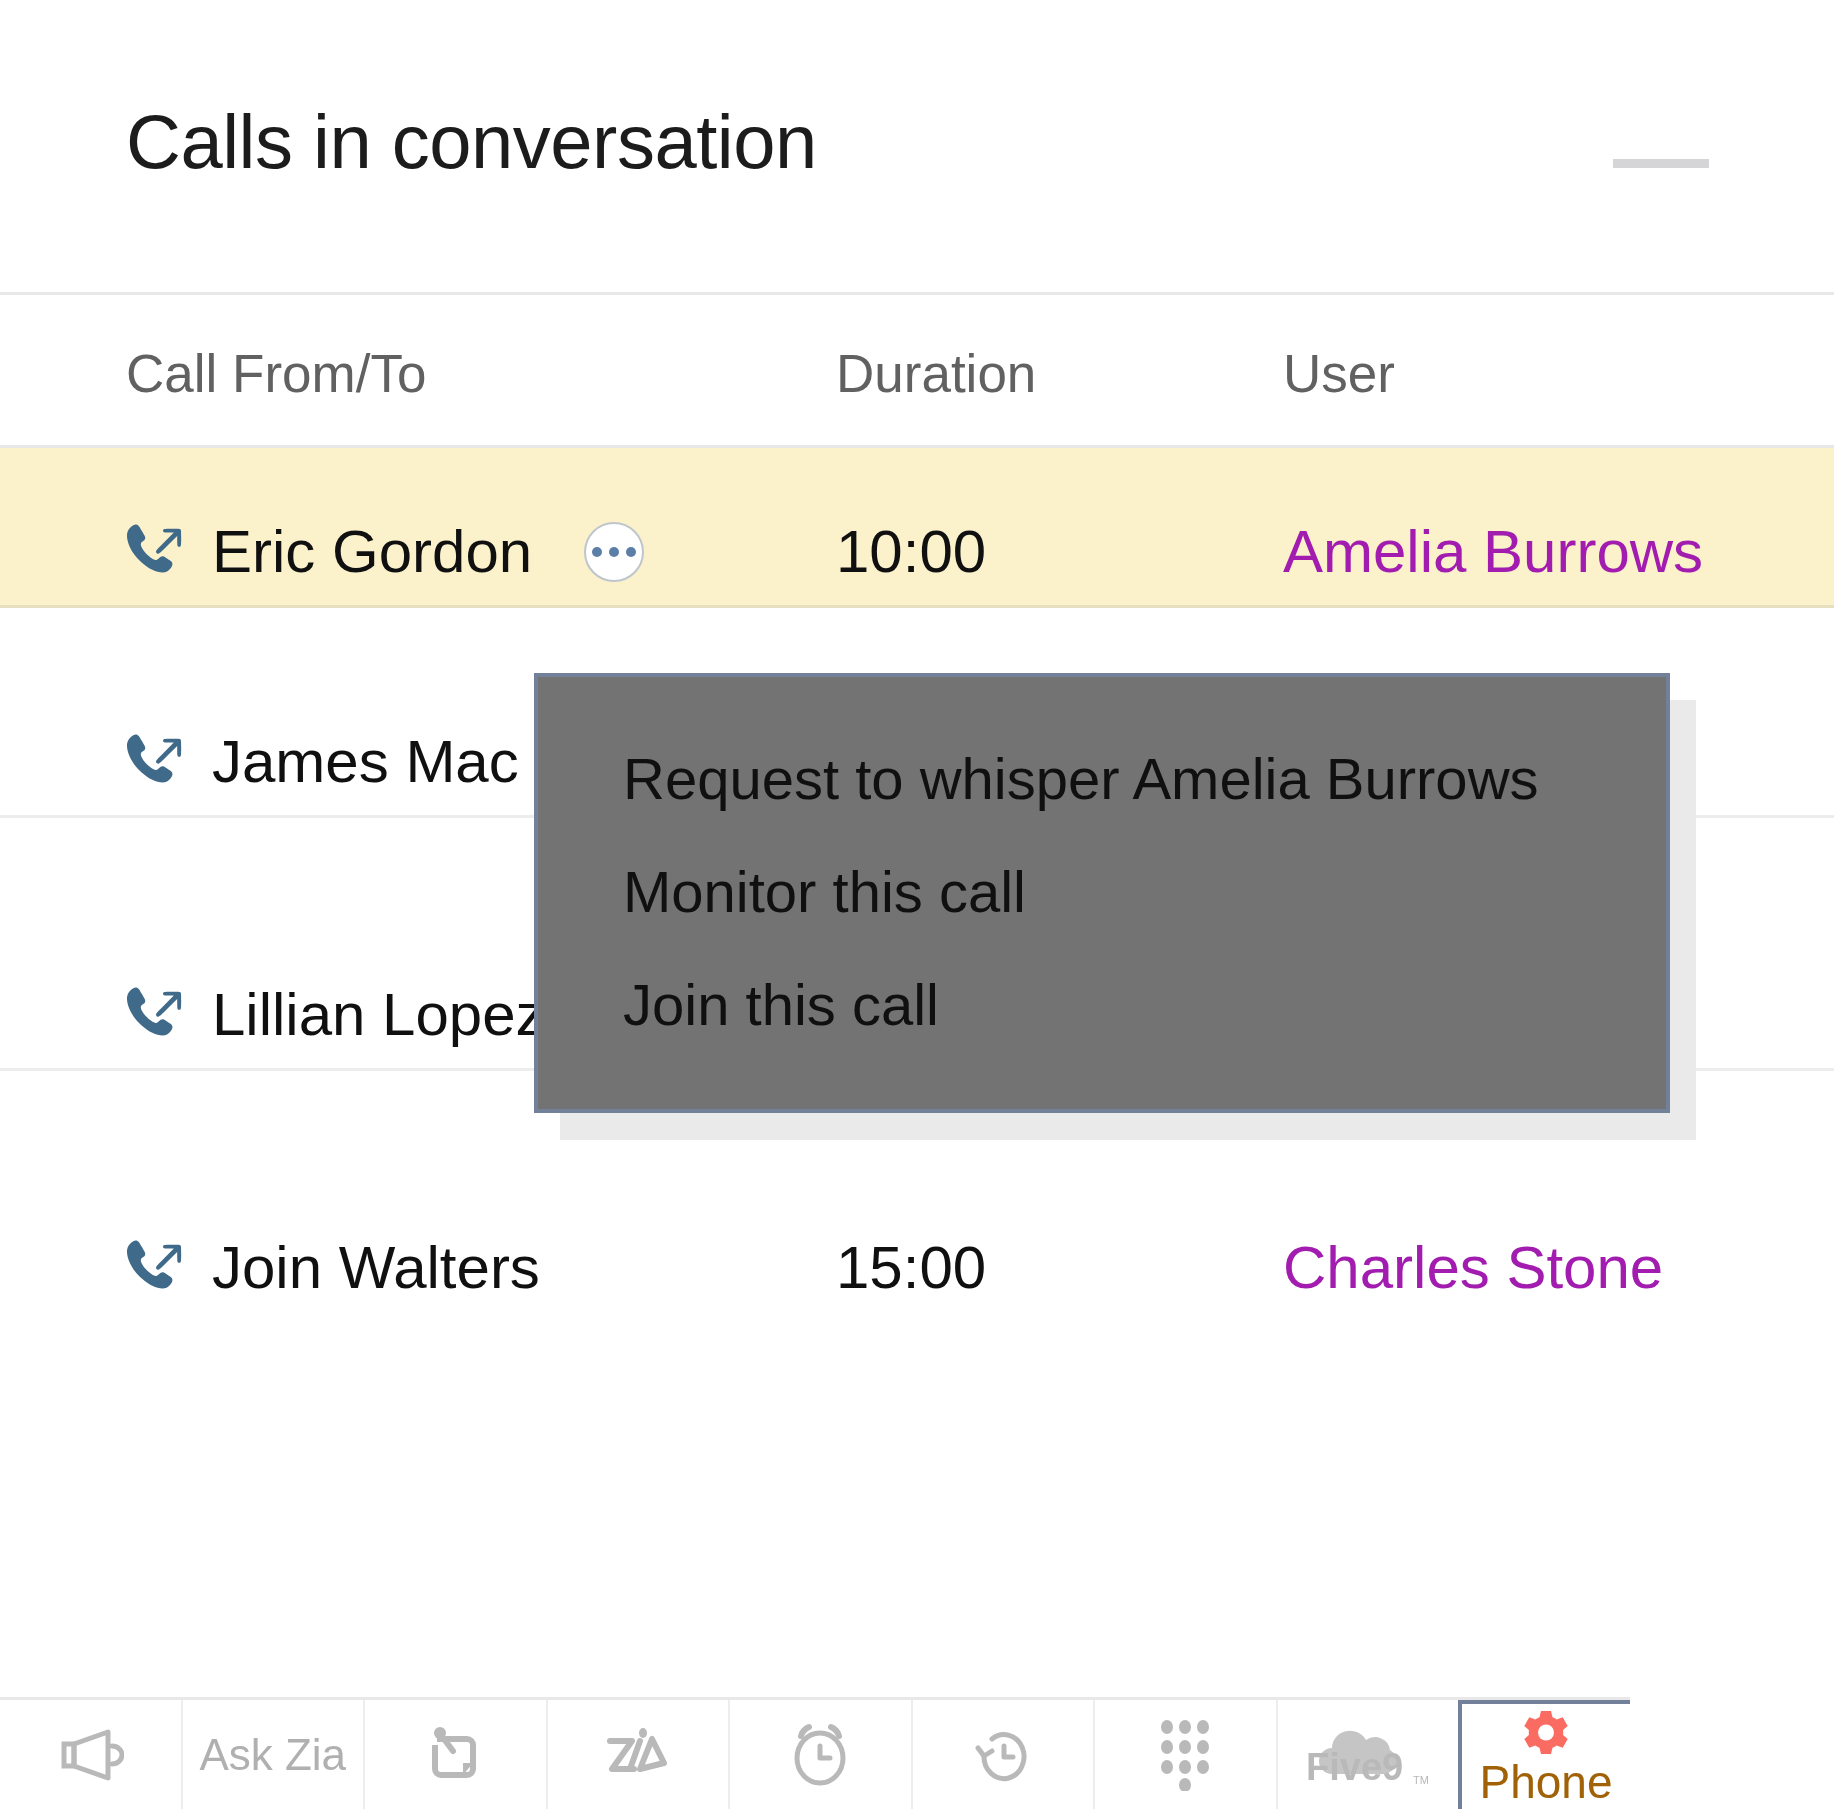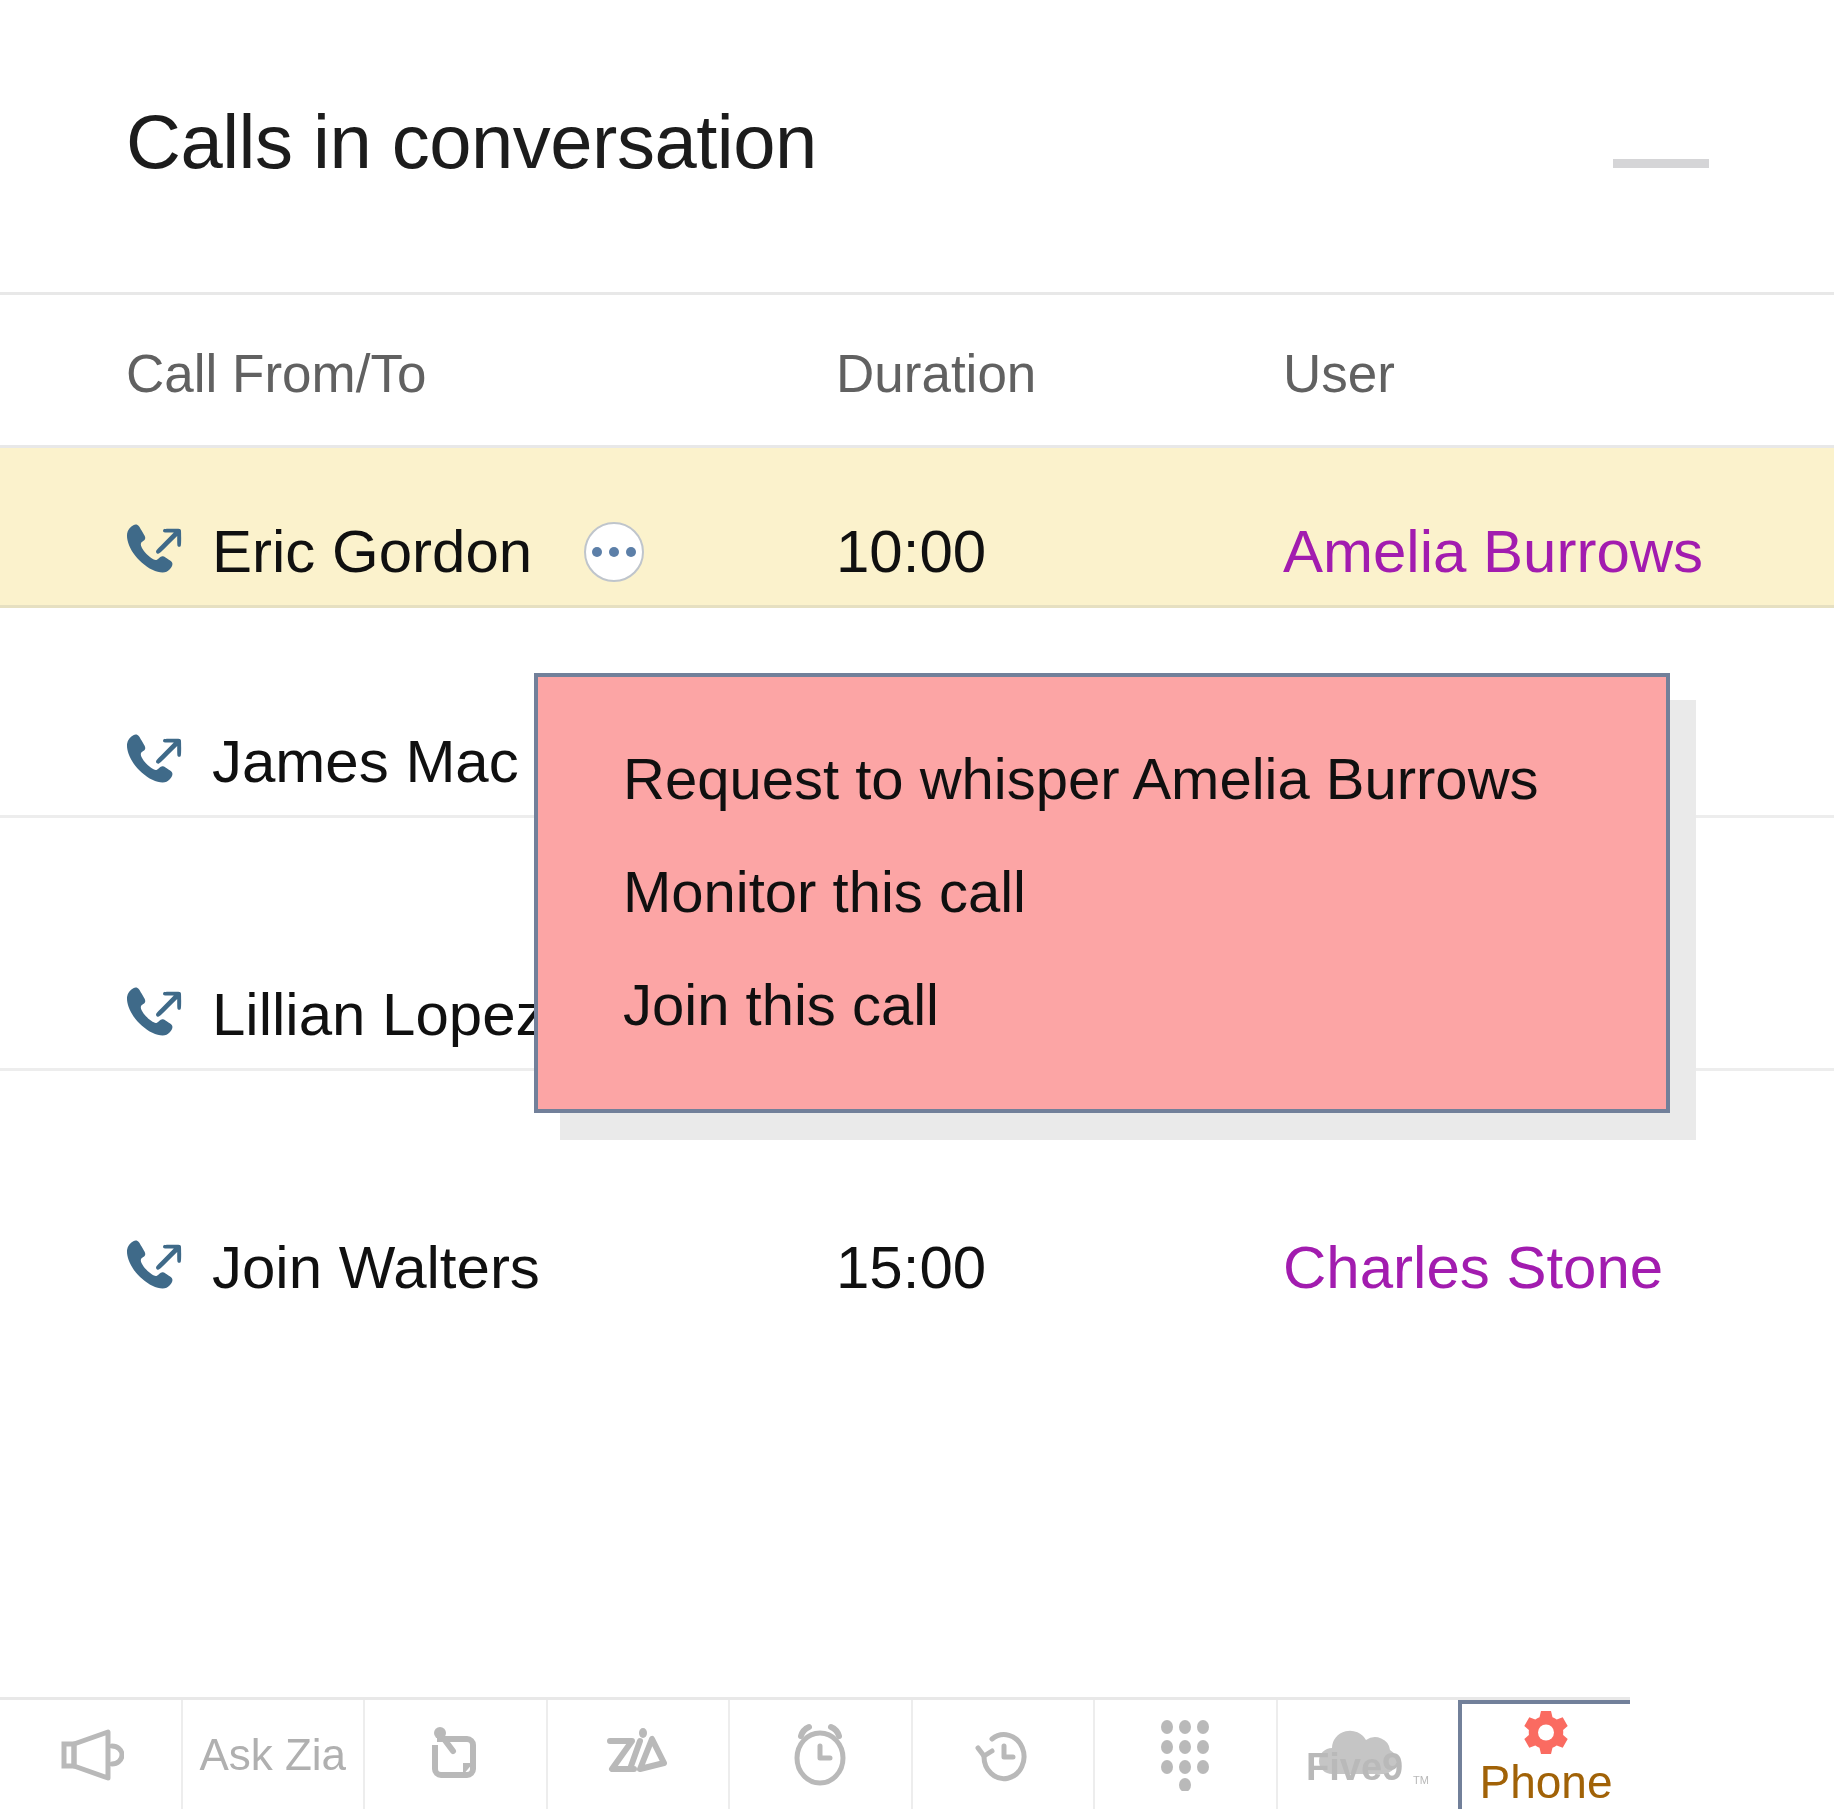--- a/index.html
+++ b/index.html
@@ -163,21 +163,21 @@
     width: 1136px;
     height: 440px;
     background: #eaeaea;
   }
   .popup {
     position: absolute;
     left: 534px;
     top: 673px;
     width: 1136px;
     height: 440px;
-    background: #fca5a5;
+    background: #737373;
     border: 4px solid #72809a;
   }
   .popup-item {
     position: absolute;
     left: 85px;
     font-size: 58px;
     color: #101010;
     white-space: nowrap;
     cursor: pointer;
     line-height: 1;

